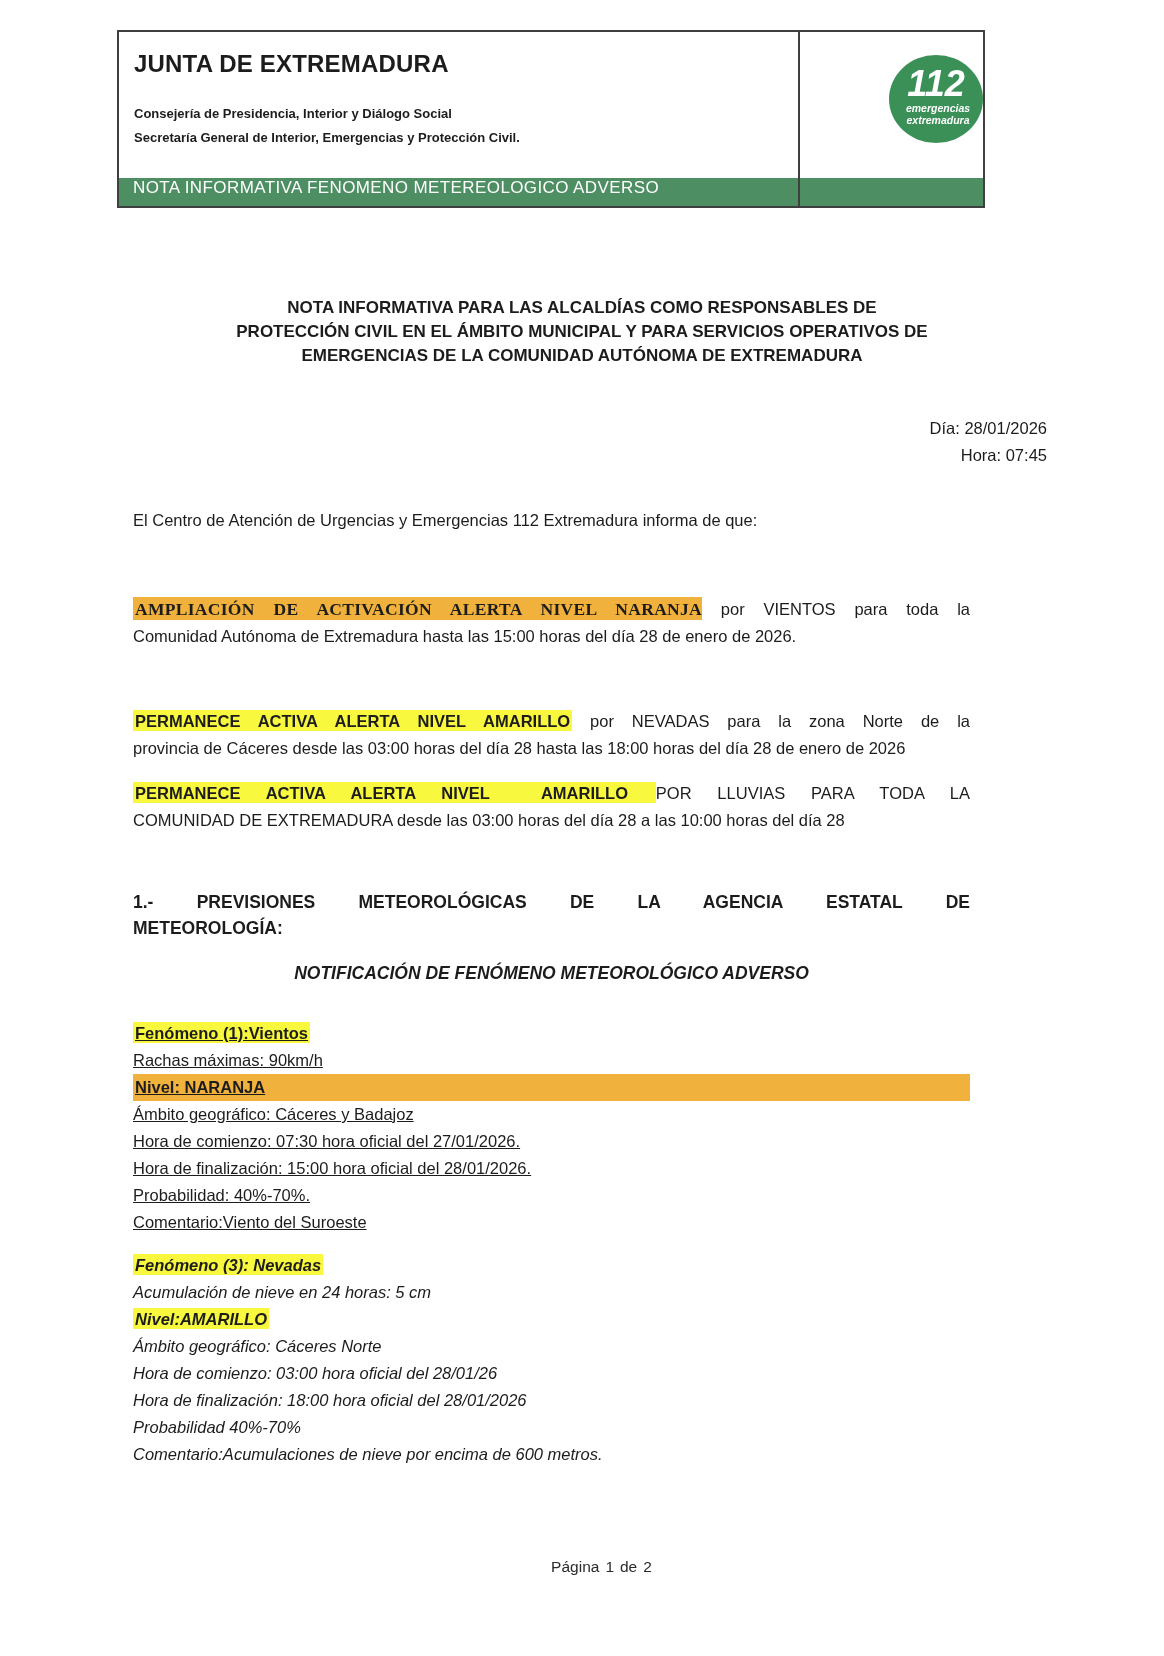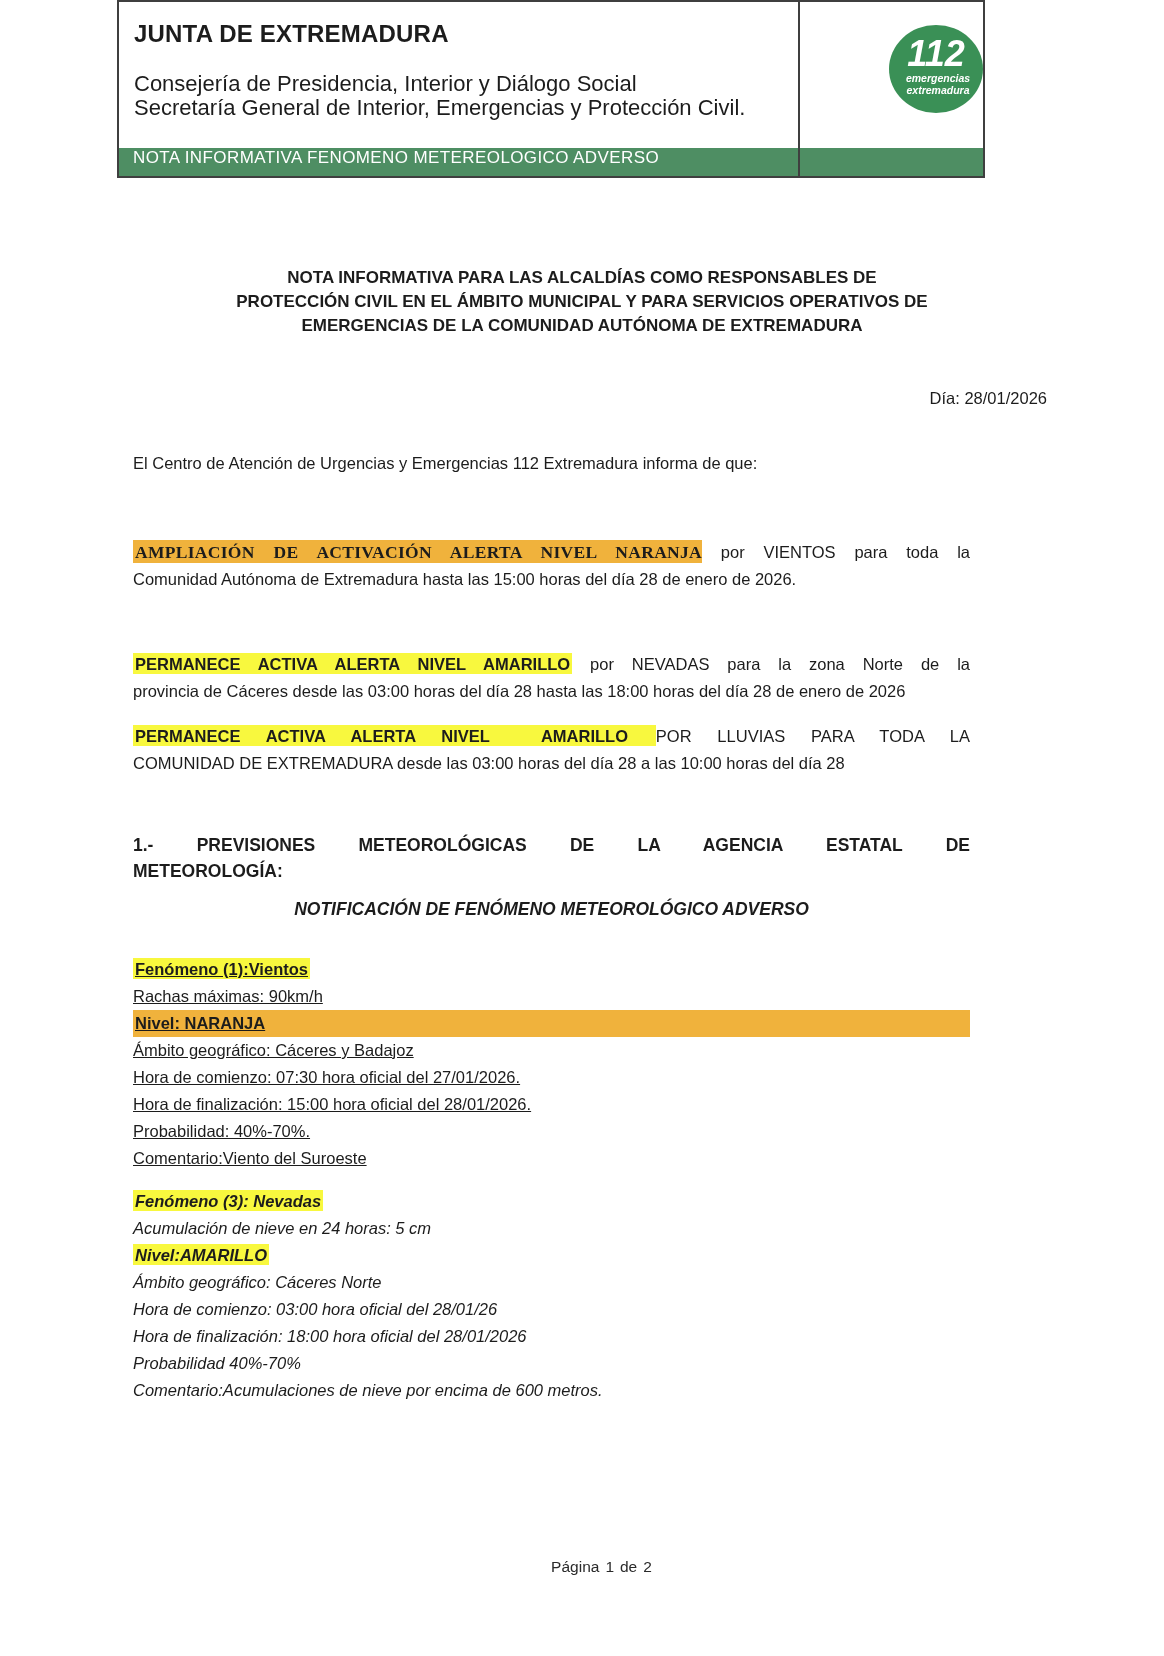--- a/index.html
+++ b/index.html
@@ -5,32 +5,32 @@
   * { margin: 0; padding: 0; box-sizing: border-box; }
   html, body { background: #ffffff; }
   body { font-family: "Liberation Sans", sans-serif; color: #1c1c1c; }
   .page {
     position: relative;
     width: 1164px; height: 1656px;
     margin: 0 auto;
     background: #ffffff;
     overflow: hidden;
   }
-  .content { margin: 0 117px; }
+  .content { margin: 0 117px; padding-top: 30px; }
 
   
   .header-box {
     border: 2px solid #3f3f3f;
     width: 868px;
   }
   .header-top { display: flex; height: 146px; }
   .header-left { flex: 1 1 auto; padding: 18px 0 0 15px; }
   .header-right { width: 185px; border-left: 2px solid #3f3f3f; position: relative; }
   .org-name { font-size: 24px; font-weight: bold; letter-spacing: 0.2px; margin-bottom: 24px; }
-  .dept { font-size: 22px; line-height: 24px; }
+  .dept { font-size: 13px; line-height: 24px; font-weight: bold; }
   .banner-row { display: flex; height: 28px; background: #4e8e63; }
   .banner-left { flex: 1 1 auto; display: flex; align-items: flex-start; padding-left: 14px; }
   .banner-right { width: 185px; border-left: 2px solid #3f3f3f; }
   .banner-text { color: #ffffff; font-size: 17px; letter-spacing: 0.4px; white-space: nowrap; }
   .logo { position: absolute; right: -1px; top: 22px; width: 96px; height: 90px; }
 
   
   .bodytext { margin-left: 16px; width: 837px; }
   .doc-title { margin-top: 88px; text-align: center; font-weight: bold; font-size: 17px; line-height: 24px; }
   .doc-title div { white-space: nowrap; }
@@ -49,21 +49,21 @@
     font-family: "Liberation Serif", serif;
     font-weight: bold;
     font-size: 17.5px;
     letter-spacing: 0.3px;
     padding: 2px 0 1px 2px;
   }
   .hl-y { background: #f8f83e; font-weight: bold; padding: 2px 2px 1px 2px; }
 
   .sec-heading { margin-top: 55px; font-weight: bold; font-size: 17.5px; line-height: 26px; }
   .sec-heading .jline { max-height: 26px; }
-  .sub-heading { margin-top: 15px; text-align: center; font-weight: bold; font-style: italic; font-size: 17.5px; }
+  .sub-heading { margin-top: 22px; text-align: center; font-weight: bold; font-style: italic; font-size: 17.5px; }
 
   .fen { font-size: 16.5px; line-height: 27px; }
   .fen-1 { margin-top: 36px; text-decoration: underline; }
   .fen-3 { margin-top: 16px; font-style: italic; }
   .fen .line { min-height: 27px; }
   .nivel-bar { display: block; background: #f0b23c; font-weight: bold; padding-left: 2px; }
 
   .footer { position: absolute; left: 0; right: 0; bottom: 80px; text-align: center; font-size: 15.5px; color: #2a2a2a; padding-left: 39px; }
   .footer span { margin: 0 3px; }
 </style>
@@ -98,20 +98,21 @@
     </div>
 
     <div class="doc-title">
       <div>NOTA INFORMATIVA PARA LAS ALCALDÍAS COMO RESPONSABLES DE</div>
       <div>PROTECCIÓN CIVIL EN EL ÁMBITO MUNICIPAL Y PARA SERVICIOS OPERATIVOS DE</div>
       <div>EMERGENCIAS DE LA COMUNIDAD AUTÓNOMA DE EXTREMADURA</div>
     </div>
 
     <div class="datetime">
       <div>Día: 28/01/2026</div>
+      <div>Hora: 07:45</div>
     </div>
 
     <div class="bodytext">
 
       <div class="intro">El Centro de Atención de Urgencias y Emergencias 112 Extremadura informa de que:</div>
 
       <div class="para p1">
         <div class="jline"><span class="hl-o-serif">AMPLIACIÓN DE ACTIVACIÓN ALERTA NIVEL NARANJA</span><span class="b"> por VIENTOS </span><span>para toda la</span></div>
         <div>Comunidad Autónoma de Extremadura hasta las 15:00 horas del día 28 de enero de 2026.</div>
       </div>

